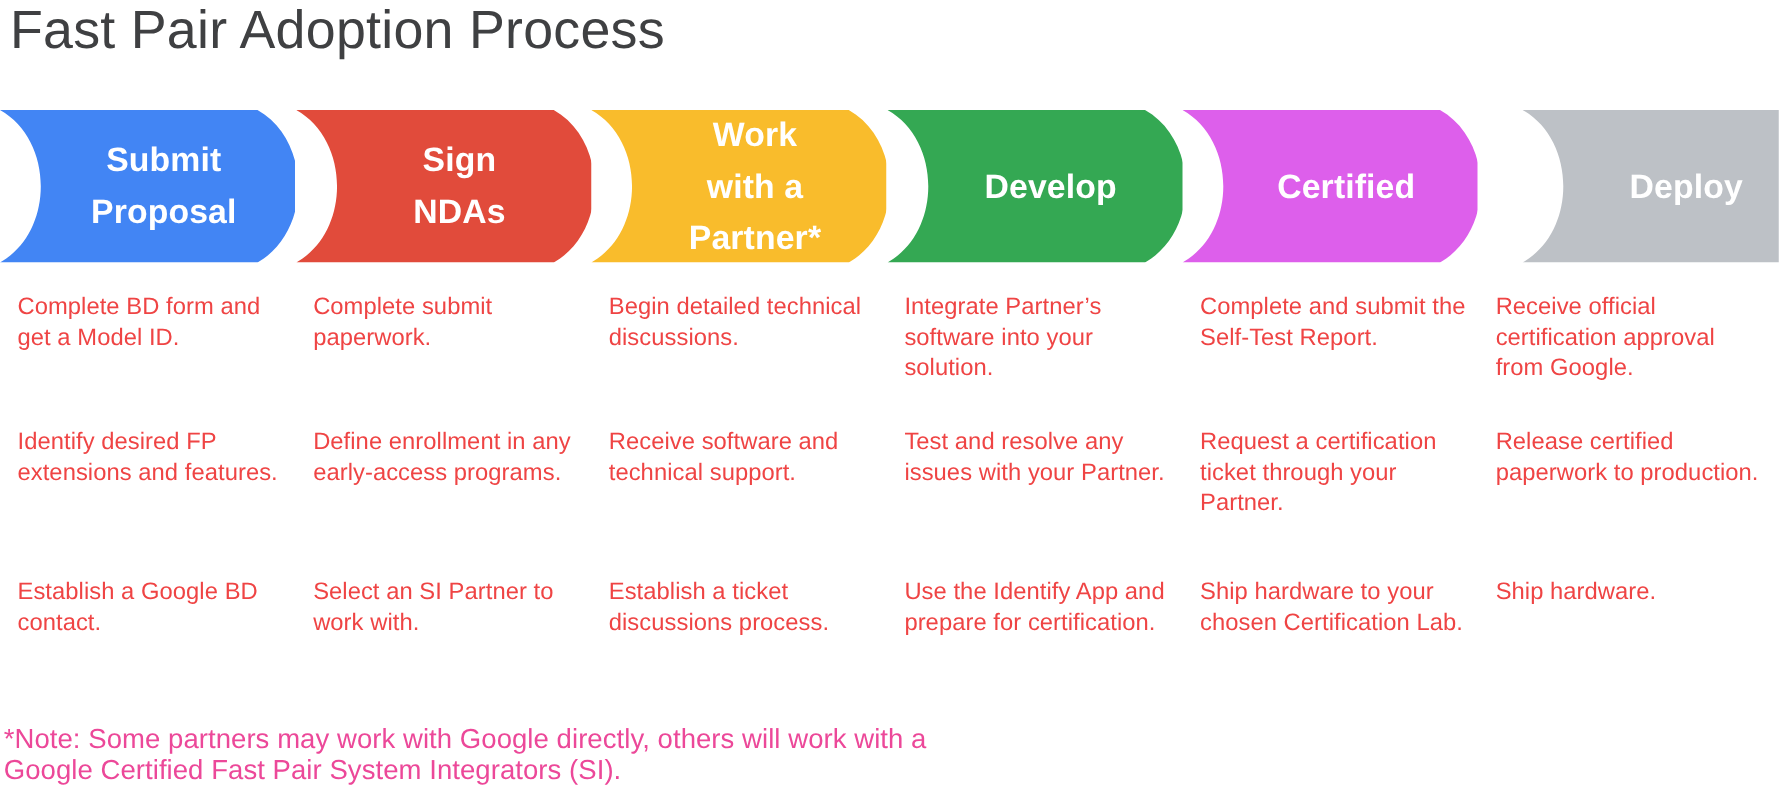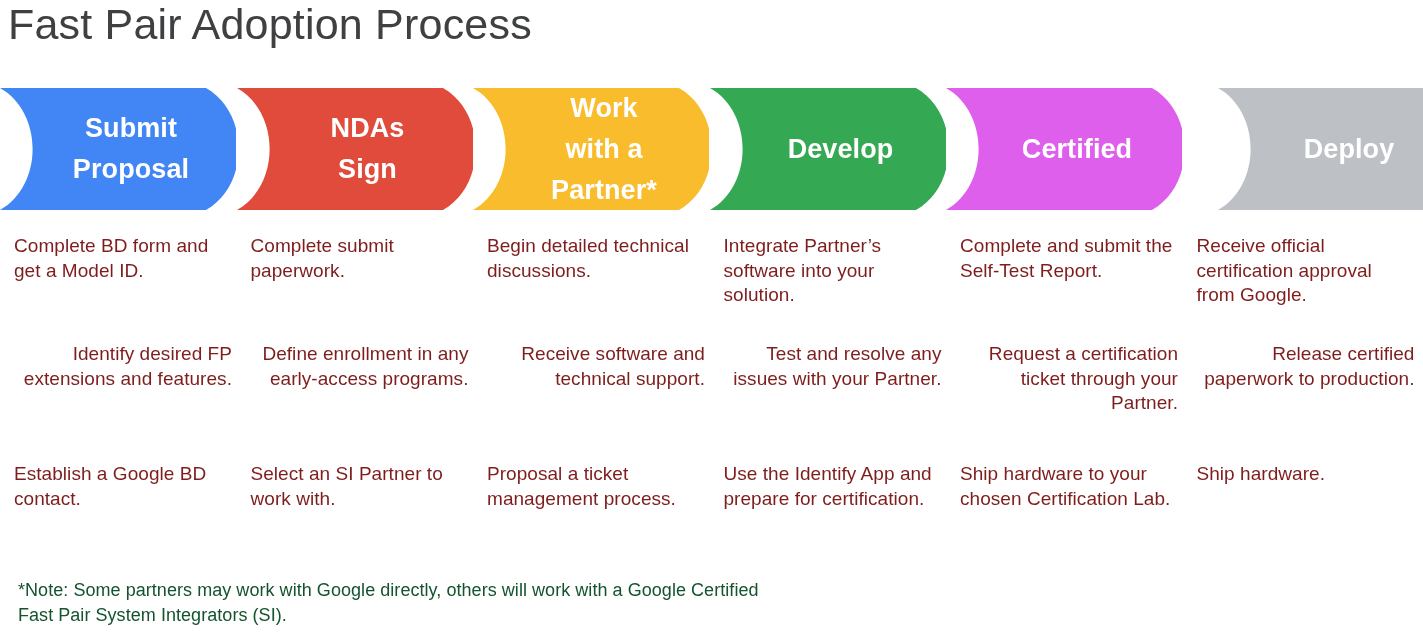--- a/index.html
+++ b/index.html
@@ -78,36 +78,36 @@
   .column {
     position: absolute;
     top: 0;
     width: 218px;
   }
   .bullet-row {
     position: absolute;
     width: 218px;
     font-size: 19px;
     line-height: 24.5px;
-    color: #7f1d1d;
+    color: #ef4444;
     letter-spacing: 0.05px;
   }
   .bullet-row.r0 { top: 0px; }
-  .bullet-row.r1 { top: 108px; text-align: right; }
+  .bullet-row.r1 { top: 108px; }
   .bullet-row.r2 { top: 228px; }
 
   
   .footnote {
     position: absolute;
-    left: 18px;
+    left: 3px;
     top: 578px;
     width: 760px;
-    font-size: 18px;
+    font-size: 22px;
     line-height: 25px;
-    color: #14532d;
+    color: #ec4899;
     letter-spacing: 0.05px;
   }
 </style>
 </head>
 <body>
 
 <div class="page-title">Fast Pair Adoption Process</div>
 
 <div class="chevron-band" id="chevron-band">
     <div class="chevron" style="left: 0px; width: 236px;">
@@ -117,22 +117,22 @@
       <div class="chev-label">
         <span>Submit</span>
         <span>Proposal</span>
       </div>
     </div>
     <div class="chevron" style="left: 236.5px; width: 236px;">
       <svg class="chev-shape" viewBox="0 0 236 122" preserveAspectRatio="none">
         <path d="M 0,0 L 206,0 C 249.5,24.400000000000002 249.5,97.60000000000001 206,122 L 0,122 C 43.5,97.60000000000001 43.5,24.400000000000002 0,0 Z" fill="#E14B3B"></path>
       </svg>
       <div class="chev-label">
+        <span>Sign</span>
         <span>NDAs</span>
-        <span>Sign</span>
       </div>
     </div>
     <div class="chevron" style="left: 473px; width: 236px;">
       <svg class="chev-shape" viewBox="0 0 236 122" preserveAspectRatio="none">
         <path d="M 0,0 L 206,0 C 249.5,24.400000000000002 249.5,97.60000000000001 206,122 L 0,122 C 43.5,97.60000000000001 43.5,24.400000000000002 0,0 Z" fill="#F9BC2C"></path>
       </svg>
       <div class="chev-label">
         <span>Work</span>
         <span>with a</span>
         <span>Partner*</span>
@@ -171,21 +171,21 @@
       <div class="bullet-row r2">Establish a Google BD contact.</div>
     </div>
     <div class="column" style="left: 250.5px;">
       <div class="bullet-row r0">Complete submit paperwork.</div>
       <div class="bullet-row r1">Define enrollment in any early-access programs.</div>
       <div class="bullet-row r2">Select an SI Partner to work with.</div>
     </div>
     <div class="column" style="left: 487px;">
       <div class="bullet-row r0">Begin detailed technical discussions.</div>
       <div class="bullet-row r1">Receive software and technical support.</div>
-      <div class="bullet-row r2">Proposal a ticket management process.</div>
+      <div class="bullet-row r2">Establish a ticket discussions process.</div>
     </div>
     <div class="column" style="left: 723.5px;">
       <div class="bullet-row r0">Integrate Partner’s software into your solution.</div>
       <div class="bullet-row r1">Test and resolve any issues with your Partner.</div>
       <div class="bullet-row r2">Use the Identify App and prepare for certification.</div>
     </div>
     <div class="column" style="left: 960px;">
       <div class="bullet-row r0">Complete and submit the Self-Test Report.</div>
       <div class="bullet-row r1">Request a certification ticket through your Partner.</div>
       <div class="bullet-row r2">Ship hardware to your chosen Certification Lab.</div>

